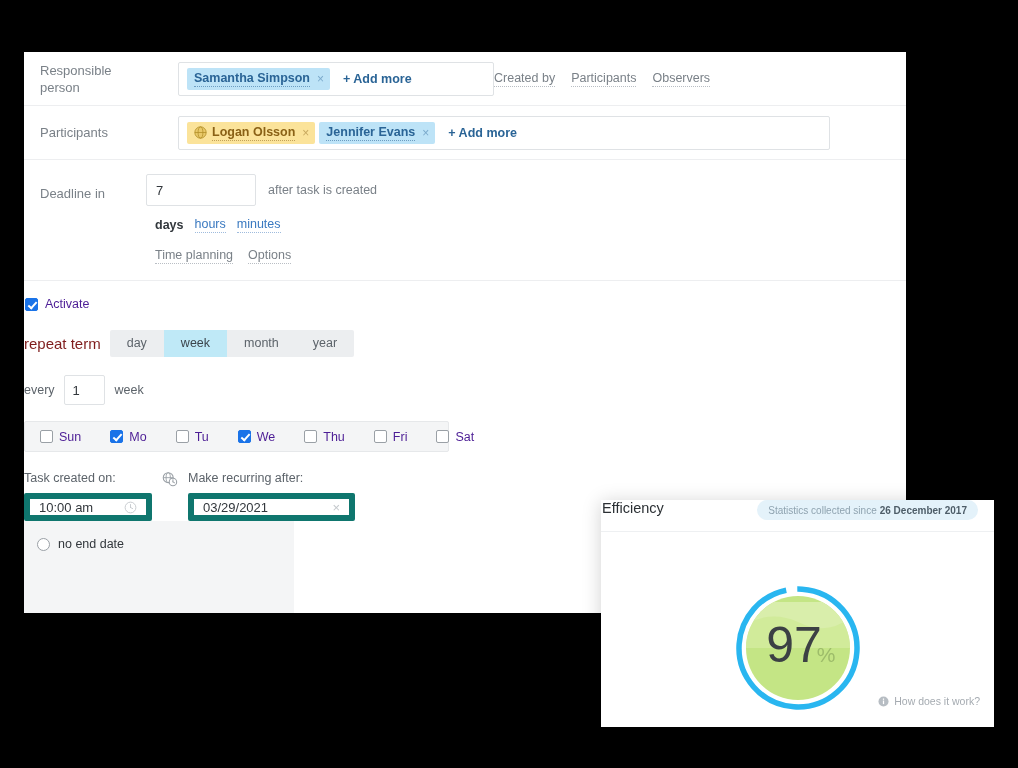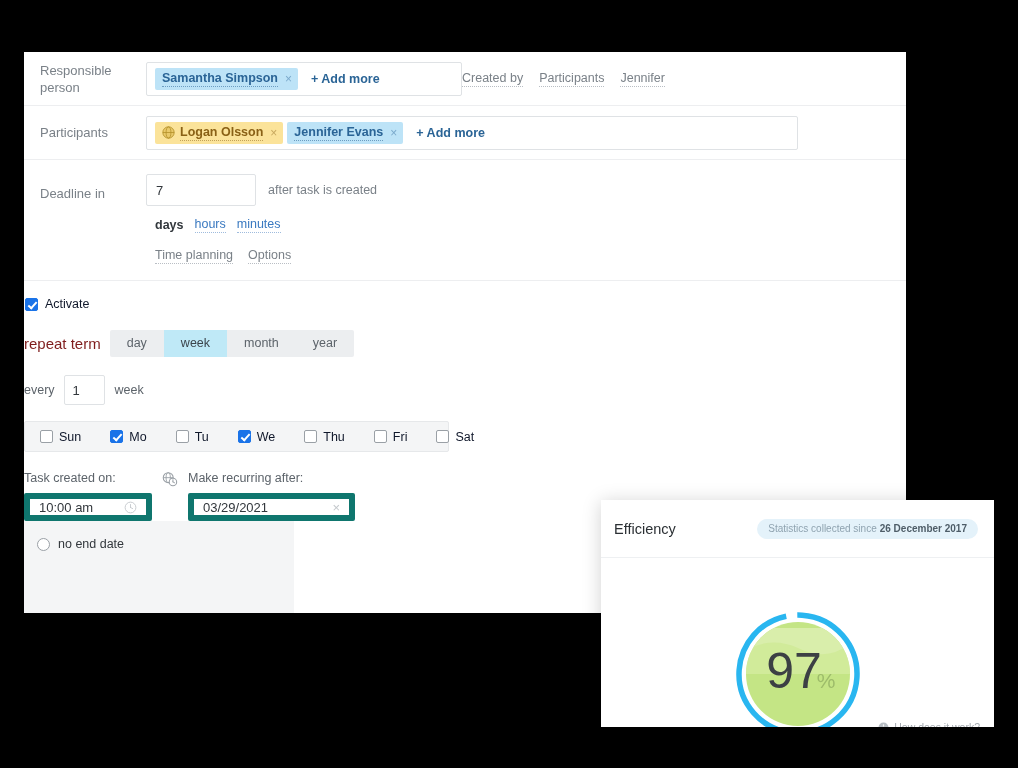--- a/index.html
+++ b/index.html
@@ -57,20 +57,21 @@
 
   .field-box {
     border: 1px solid #dfe2e5;
     background: #fff;
     border-radius: 2px;
     display: flex;
     align-items: center;
     box-sizing: border-box;
     height: 34px;
     padding: 0 8px;
+    margin-left: 32px;
   }
 
   .field-responsible { width: 316px; }
   .field-participants { width: 652px; }
 
   .chip {
     display: inline-flex;
     align-items: center;
     height: 22px;
     padding: 0 6px 0 7px;
@@ -197,21 +198,21 @@
     content: "";
     position: absolute;
     left: 4px; top: 1px;
     width: 3px; height: 7px;
     border: solid #fff;
     border-width: 0 2px 2px 0;
     transform: rotate(42deg);
   }
   .cb-label {
     font-size: 12.5px;
-    color: #0f172a;
+    color: #4c1d95;
     margin-left: 7px;
   }
 
   .repeat-term-row {
     display: flex;
     align-items: center;
     margin-top: 19px;
   }
   .repeat-term-label {
     font-size: 15px;
@@ -346,25 +347,24 @@
     position: absolute;
     left: 601px;
     top: 500px;
     width: 393px;
     height: 227px;
     background: #ffffff;
     box-shadow: 0 2px 18px rgba(0,0,0,0.18);
     overflow: hidden;
   }
   .eff-head {
-    height: 58px;
-    display: flex;
-    align-items: center;
+    height: 32px;
+    display: flex;
     justify-content: space-between;
-    padding: 0 16px 0 13px;
+    padding: 0 16px 0 1px;
     border-bottom: 1px solid #eef0f2;
     box-sizing: border-box;
   }
   .eff-title {
     font-size: 14.5px;
     color: #2b3034;
   }
   .eff-pill {
     background: #e4f2fa;
     border-radius: 11px;
@@ -417,21 +417,21 @@
         <div class="field-box field-responsible">
           <span class="chip chip-blue">
             <span class="chip-text">Samantha Simpson</span>
             <span class="chip-x">×</span>
           </span>
           <span class="add-more">+ Add more</span>
         </div>
         <div class="meta-links">
           <span class="dotted-link">Created by</span>
           <span class="dotted-link">Participants</span>
-          <span class="dotted-link">Jennifer</span>
+          <span class="dotted-link">Observers</span>
         </div>
       </div>
     </div>
 
     <div class="form-row row-participants">
       <div class="row-label">Participants</div>
       <div class="row-body">
         <div class="field-box field-participants">
           <span class="chip chip-yellow">
             <svg class="chip-globe" viewBox="0 0 16 16">

